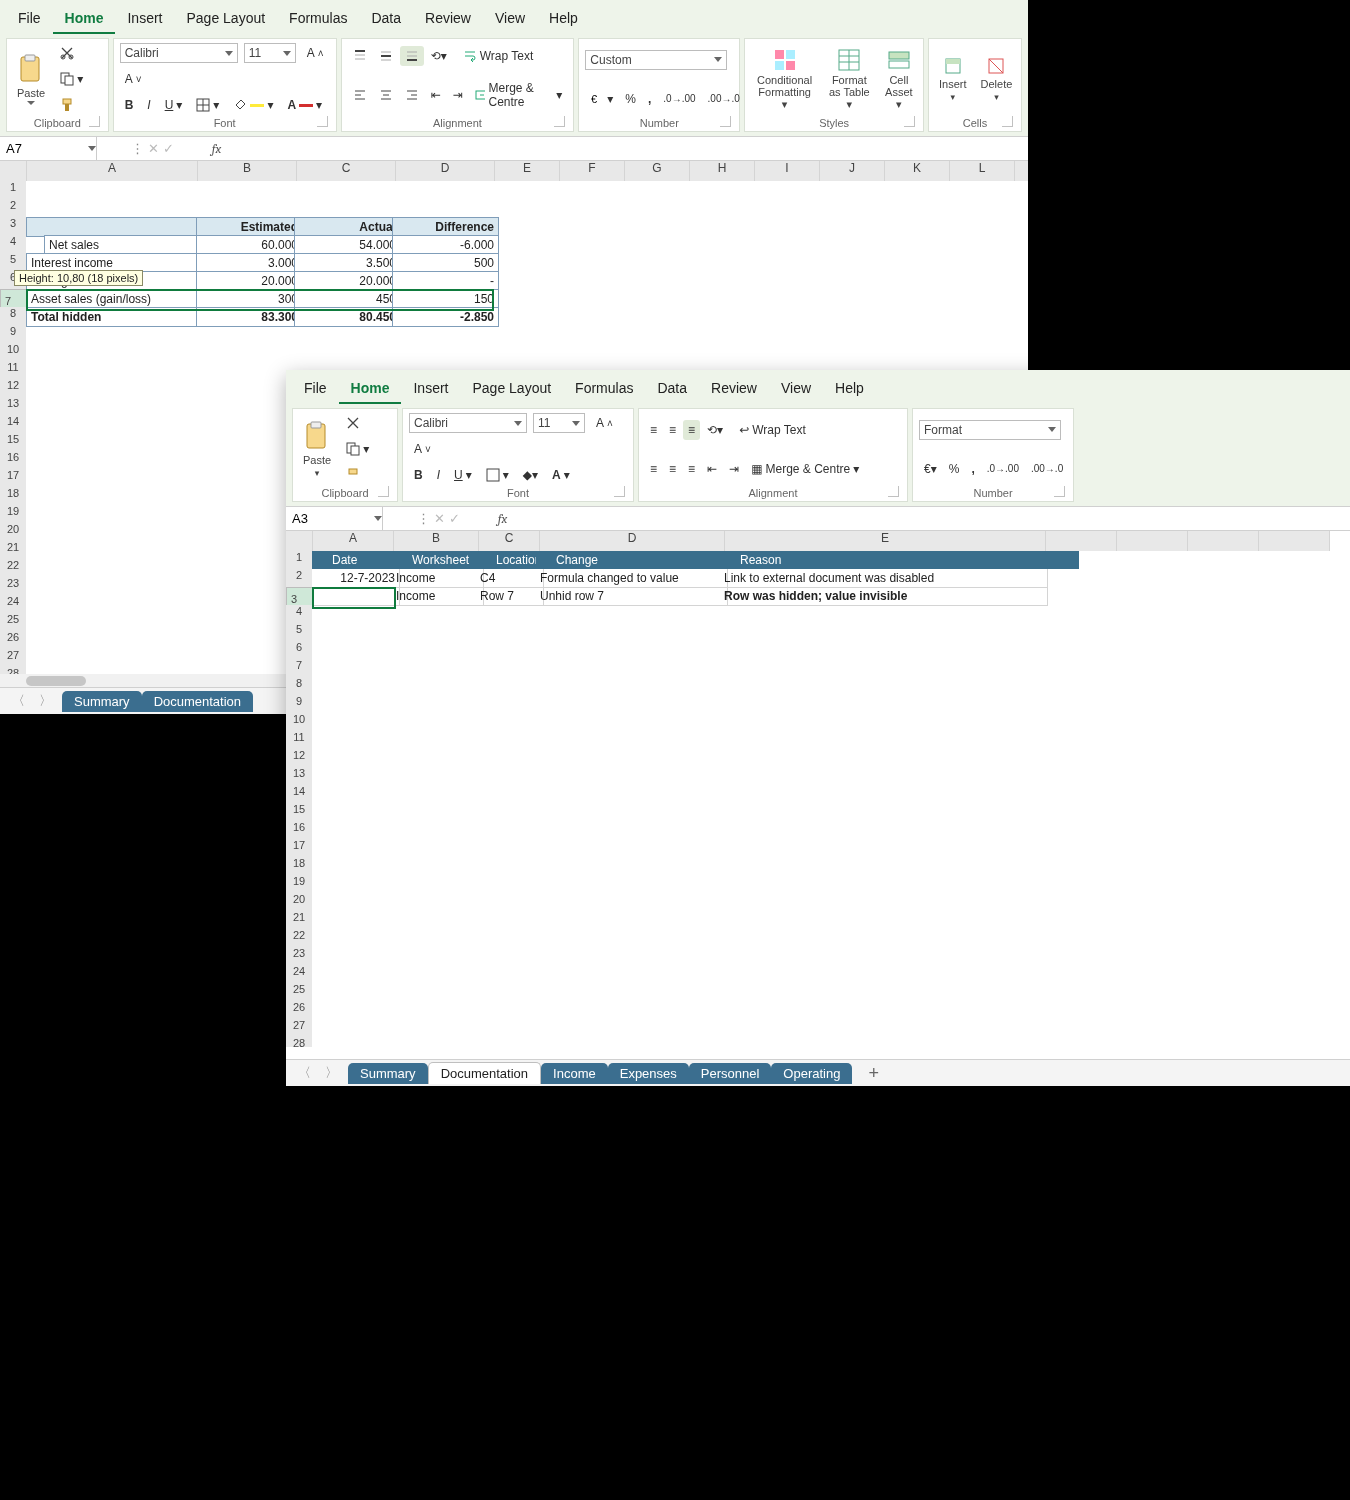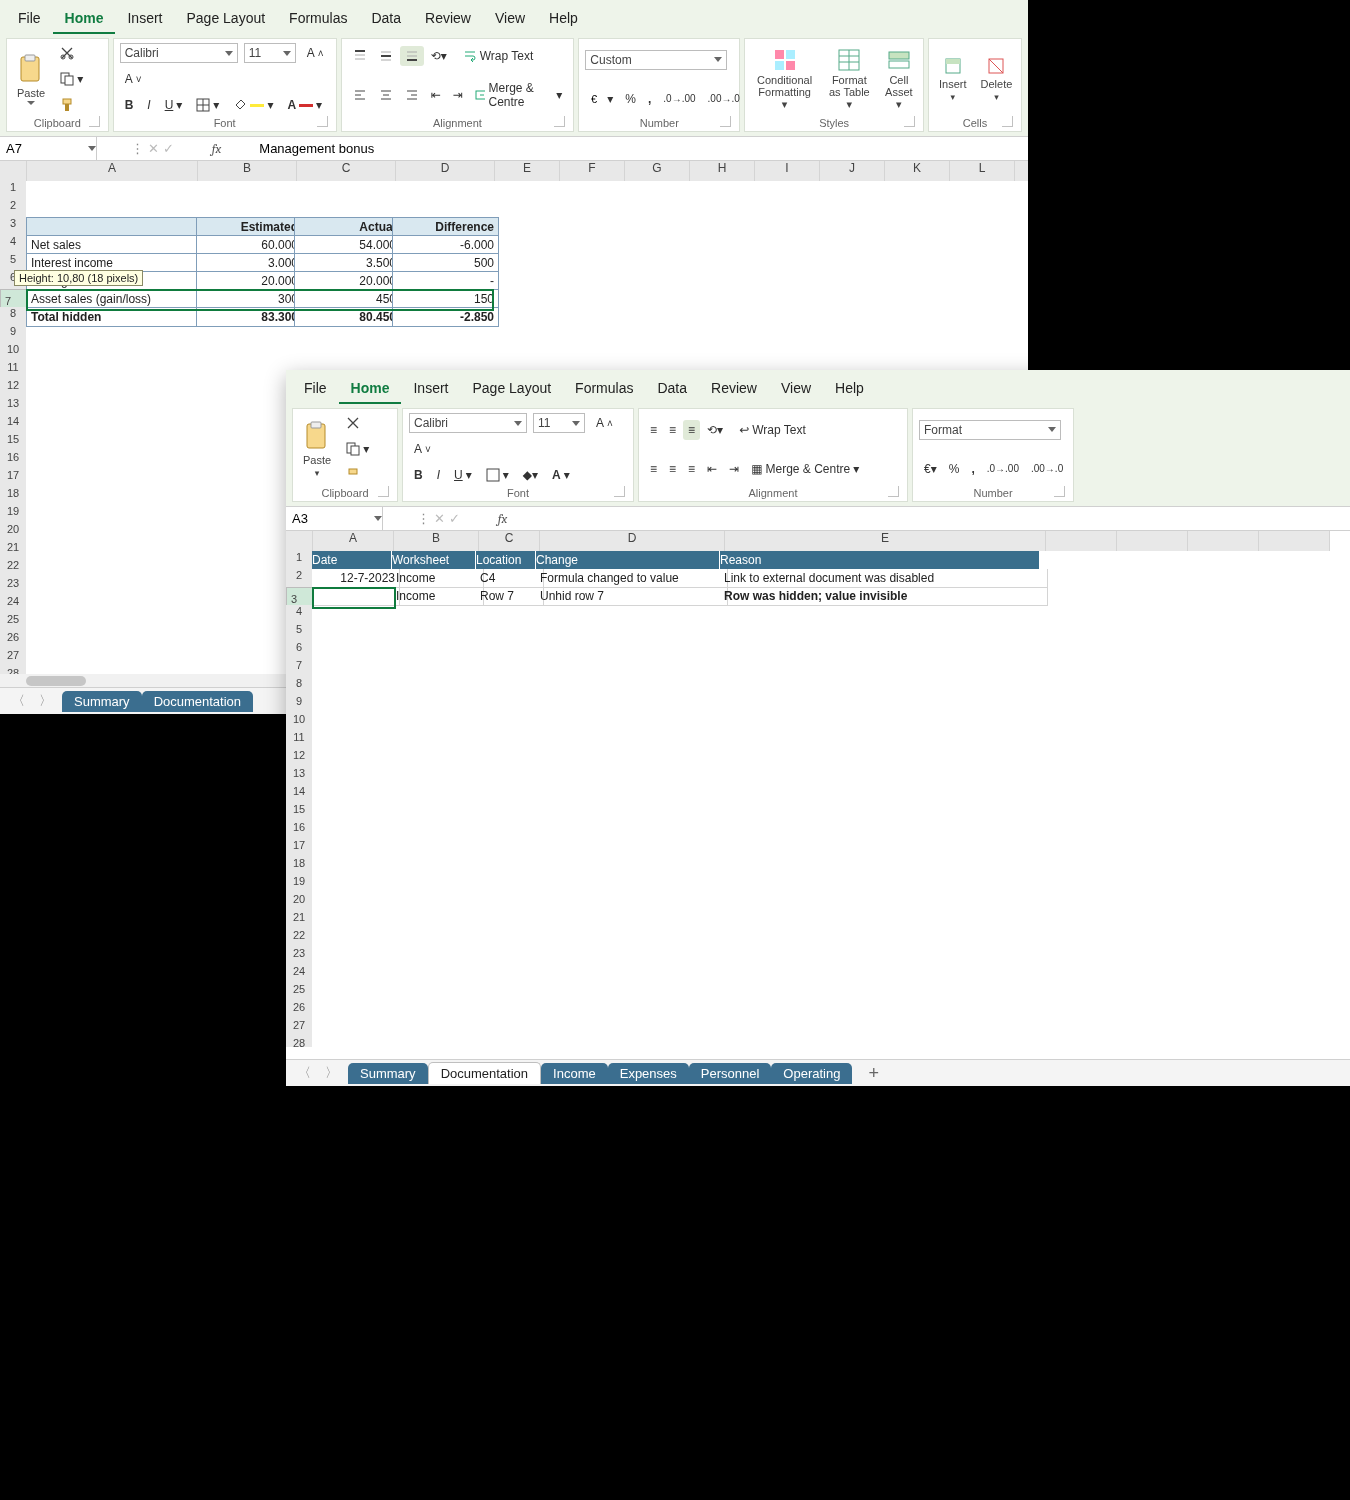--- a/index.html
+++ b/index.html
@@ -62,21 +62,21 @@
   .tabs .tab{background:var(--tab-blue);color:#fff;border-radius:5px 5px 0 0;padding:3px 12px;cursor:pointer;}
   .tabs .tab.active{background:#fff;color:#222;border:1px solid #bfbfbf;border-bottom:none;}
   .tabs .plus{font-size:18px;color:#666;padding:0 10px;cursor:pointer;}
   .scroll{position:absolute;bottom:26px;left:0;right:0;height:14px;background:#f1f1f1;display:flex;align-items:center;}
   .scroll .thumb{height:10px;background:#c6c6c6;border-radius:5px;margin-left:26px;}
 
   
   .tip{position:absolute;background:#ffffe1;border:1px solid #8a8a66;font-size:11px;padding:1px 4px;}
 
   
-  .w2 .hdrcell{background:var(--hdr-row);color:#fff;font-size:12px;padding:0 0;display:flex;align-items:center;}
+  .w2 .hdrcell{background:var(--hdr-row);color:#fff;font-size:12px;padding:0 20px;display:flex;align-items:center;}
   .w2 .selrow{position:absolute;background:#d9d9d9;}
   .w2 .selgreen{position:absolute;border:2px solid var(--sel-border);pointer-events:none;}
 </style>
 </head>
 <body>
 
 <div class="win w1" style="left:0;top:0;width:1028px;height:714px;">
 
   <div class="menubar">
     <div class="mi">File</div>
@@ -303,21 +303,20 @@
     </div>
   </div>
 
   <div class="fbar">
     <div class="nbox">
         <input value="A7" style="">
         <span class="arr"></span>
       </div>
     <div class="btns">⋮ <span style="color:#bbb;">✕</span> <span style="color:#bbb;">✓</span></div>
     <span class="fx">fx</span>
-    <input class="formula" value="Management bonus" style="">
   </div>
 
   <div class="grid" id="grid1" style="height:530px;">
       <div class="colhdr">
         <div class="corner"></div>
         <div class="ch" style="width:170px">A</div>
         <div class="ch" style="width:98px">B</div>
         <div class="ch" style="width:98px">C</div>
         <div class="ch" style="width:98px">D</div>
         <div class="ch" style="width:64px">E</div>
@@ -720,21 +719,21 @@
         <div class="cell" style="left:682px;top:486px;width:63px;height:18px"></div>
         <div class="cell" style="left:746px;top:486px;width:63px;height:18px"></div>
         <div class="cell" style="left:810px;top:486px;width:63px;height:18px"></div>
         <div class="cell" style="left:874px;top:486px;width:63px;height:18px"></div>
         <div class="cell" style="left:938px;top:486px;width:63px;height:18px"></div>
         <div class="cell" style="left:1002px;top:486px;width:63px;height:18px"></div>
         <div class="cell r b" style="left: 26px; top: 36px; width: 169px; height: 18px; background: rgb(217, 232, 240); border: 1px solid rgb(127, 157, 185);"></div>
         <div class="cell r b" style="left: 196px; top: 36px; width: 97px; height: 18px; background: rgb(217, 232, 240); border: 1px solid rgb(127, 157, 185);">Estimated</div>
         <div class="cell r b" style="left: 294px; top: 36px; width: 97px; height: 18px; background: rgb(217, 232, 240); border: 1px solid rgb(127, 157, 185);">Actual</div>
         <div class="cell r b" style="left: 392px; top: 36px; width: 97px; height: 18px; background: rgb(217, 232, 240); border: 1px solid rgb(127, 157, 185);">Difference</div>
-        <div class="cell" style="left: 26px; top: 54px; width: 169px; height: 18px; border: 1px solid rgb(127, 157, 185);">Net sales</div>
+        <div class="cell" style="left: 44px; top: 54px; width: 169px; height: 18px; border: 1px solid rgb(127, 157, 185);">Net sales</div>
         <div class="cell r" style="left: 196px; top: 54px; width: 97px; height: 18px; border: 1px solid rgb(127, 157, 185);">60.000</div>
         <div class="cell r" style="left: 294px; top: 54px; width: 97px; height: 18px; border: 1px solid rgb(127, 157, 185);">54.000</div>
         <div class="cell r" style="left: 392px; top: 54px; width: 97px; height: 18px; border: 1px solid rgb(127, 157, 185);">-6.000</div>
         <div class="cell" style="left: 26px; top: 72px; width: 169px; height: 18px; border: 1px solid rgb(127, 157, 185);">Interest income</div>
         <div class="cell r" style="left: 196px; top: 72px; width: 97px; height: 18px; border: 1px solid rgb(127, 157, 185);">3.000</div>
         <div class="cell r" style="left: 294px; top: 72px; width: 97px; height: 18px; border: 1px solid rgb(127, 157, 185);">3.500</div>
         <div class="cell r" style="left: 392px; top: 72px; width: 97px; height: 18px; border: 1px solid rgb(127, 157, 185);">500</div>
         <div class="cell" style="left: 26px; top: 90px; width: 169px; height: 18px; border: 1px solid rgb(127, 157, 185);">Management fees</div>
         <div class="cell r" style="left: 196px; top: 90px; width: 97px; height: 18px; border: 1px solid rgb(127, 157, 185);">20.000</div>
         <div class="cell r" style="left: 294px; top: 90px; width: 97px; height: 18px; border: 1px solid rgb(127, 157, 185);">20.000</div>

